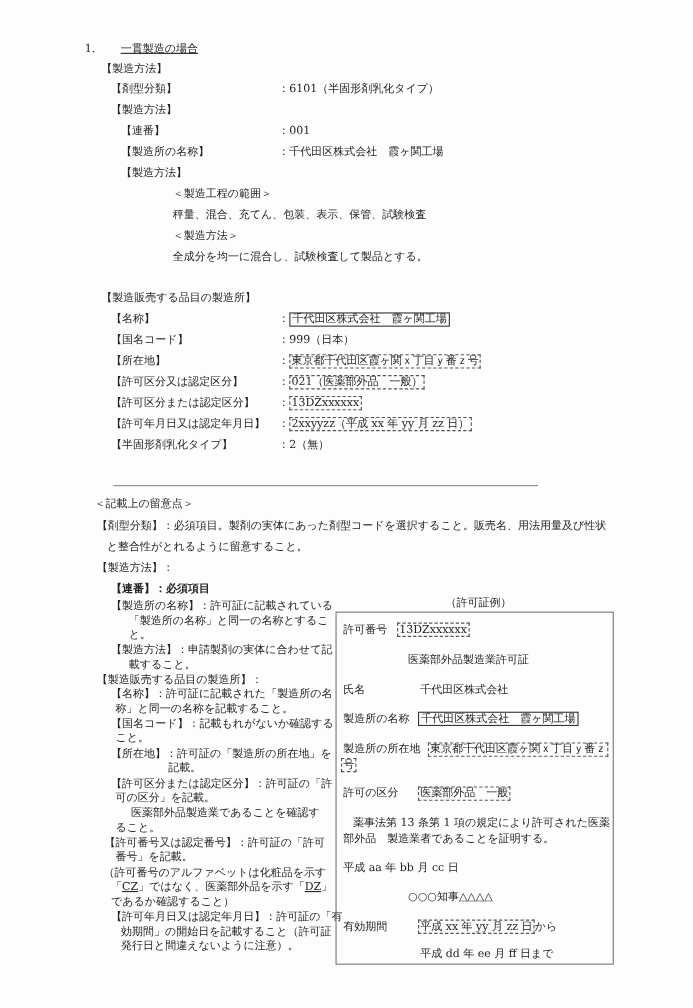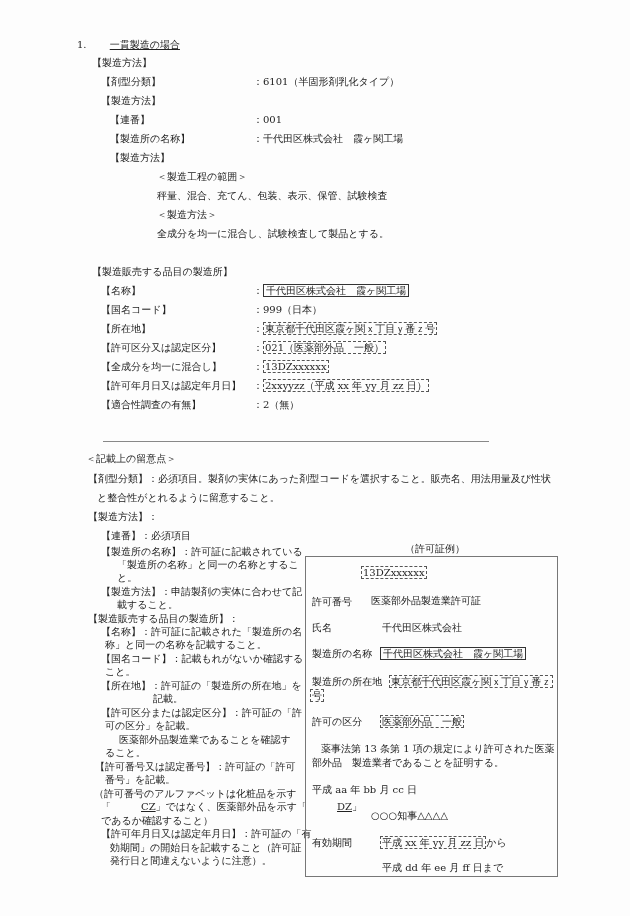--- a/index.html
+++ b/index.html
@@ -4,21 +4,21 @@
 <style>
   html, body { margin:0; padding:0; }
   body { width:630px; height:916px; background:#fdfdfd; position:relative; overflow:hidden;
          font-family:"DejaVu Serif","Liberation Serif",serif; color:#222; font-size:10px; }
   .abs { position:absolute; white-space:nowrap; line-height:13px; }
   .dash { border:1px dashed #555; padding:0 1px; }
   .solid { border:1px solid #333; padding:0 2px; }
   .rule { position:absolute; left:103px; top:441px; width:386px; height:0; border-top:1.5px solid #888; }
   .cert { position:absolute; left:305px; top:556px; width:251px; height:319px; border:1px solid #777; }
   .note { position:absolute; white-space:nowrap; line-height:13.5px; }
-  u { text-decoration:underline;margin-left:30px; }
+  u { text-decoration:underline; }
 </style>
 </head>
 <body>
 
 <div class="abs" style="left:77px;top:38px;">
   <span>1.</span>
   <span style="margin-left:20px;text-decoration:underline;">一貫製造の場合</span>
 </div>
 <div class="abs" style="left:92px;top:56px;">【製造方法】</div>
 <div class="abs" style="left:101px;top:75px;">【剤型分類】</div>
@@ -41,36 +41,36 @@
 
 <div class="abs" style="left:101px;top:303px;">【国名コード】</div>
 <div class="abs" style="left:253px;top:303px;"><span>：</span><span>999（日本）</span></div>
 
 <div class="abs" style="left:101px;top:322px;">【所在地】</div>
 <div class="abs" style="left:253px;top:322px;"><span>：</span><span class="dash">東京都千代田区霞ヶ関ｘ丁目ｙ番ｚ号</span></div>
 
 <div class="abs" style="left:101px;top:341px;">【許可区分又は認定区分】</div>
 <div class="abs" style="left:253px;top:341px;"><span>：</span><span class="dash">021（医薬部外品　一般）</span></div>
 
-<div class="abs" style="left:101px;top:360px;">【全成分を均一に混合し】</div>
+<div class="abs" style="left:101px;top:360px;">【許可区分または認定区分】</div>
 <div class="abs" style="left:253px;top:360px;"><span>：</span><span class="dash">13DZxxxxxx</span></div>
 
 <div class="abs" style="left:101px;top:379px;">【許可年月日又は認定年月日】</div>
 <div class="abs" style="left:253px;top:379px;"><span>：</span><span class="dash">2xxyyzz（平成 xx 年 yy 月 zz 日）</span></div>
 
-<div class="abs" style="left:101px;top:398px;">【適合性調査の有無】</div>
+<div class="abs" style="left:101px;top:398px;">【半固形剤乳化タイプ】</div>
 <div class="abs" style="left:253px;top:398px;"><span>：</span><span>2（無）</span></div>
 
 <div class="rule"></div>
 
 <div class="note" style="left:86px;top:452px;">＜記載上の留意点＞</div>
 <div class="note" style="left:88px;top:472px;">【剤型分類】：必須項目。製剤の実体にあった剤型コードを選択すること。販売名、用法用量及び性状</div>
 <div class="note" style="left:97px;top:491px;">と整合性がとれるように留意すること。</div>
 <div class="note" style="left:88px;top:510px;">【製造方法】：</div>
-<div class="note" style="left:101px;top:529px;">【連番】：必須項目</div>
+<div class="note" style="left:101px;top:529px;font-weight:bold;">【連番】：必須項目</div>
 
 <div class="note" style="left:101px;top:545px;">【製造所の名称】：許可証に記載されている</div>
 <div class="note" style="left:117px;top:558px;">「製造所の名称」と同一の名称とするこ</div>
 <div class="note" style="left:117px;top:571px;">と。</div>
 <div class="note" style="left:101px;top:585px;">【製造方法】：申請製剤の実体に合わせて記</div>
 <div class="note" style="left:117px;top:598px;">載すること。</div>
 <div class="note" style="left:88px;top:612px;">【製造販売する品目の製造所】：</div>
 <div class="note" style="left:101px;top:625px;">【名称】：許可証に記載された「製造所の名</div>
 <div class="note" style="left:105px;top:638px;">称」と同一の名称を記載すること。</div>
 <div class="note" style="left:101px;top:652px;">【国名コード】：記載もれがないか確認する</div>
@@ -86,21 +86,21 @@
 <div class="note" style="left:94px;top:787px;">（許可番号のアルファベットは化粧品を示す</div>
 <div class="note" style="left:101px;top:800px;"><span>「</span><u>CZ</u><span>」ではなく、医薬部外品を示す「</span><u>DZ</u><span>」</span></div>
 <div class="note" style="left:101px;top:814px;text-align:center;">であるか確認すること）</div>
 <div class="note" style="left:101px;top:827px;">【許可年月日又は認定年月日】：許可証の「有</div>
 <div class="note" style="left:110px;top:841px;">効期間」の開始日を記載すること（許可証</div>
 <div class="note" style="left:110px;top:854px;">発行日と間違えないように注意）。</div>
 
 <div class="abs" style="left:405px;top:542px;">（許可証例）</div>
 <div class="cert"></div>
 
-<div class="abs" style="left:312px;top:566px;margin-top:29px;">許可番号</div>
+<div class="abs" style="left:312px;top:566px;">許可番号</div>
 <div class="abs" style="left:361px;top:566px;"><span class="dash">13DZxxxxxx</span></div>
 
 <div class="abs" style="left:371px;top:594px;text-align:center;">医薬部外品製造業許可証</div>
 
 <div class="abs" style="left:312px;top:621px;">氏名</div>
 <div class="abs" style="left:382px;top:621px;">千代田区株式会社</div>
 
 <div class="abs" style="left:312px;top:647px;">製造所の名称</div>
 <div class="abs" style="left:380px;top:647px;"><span class="solid">千代田区株式会社　霞ヶ関工場</span></div>
 

